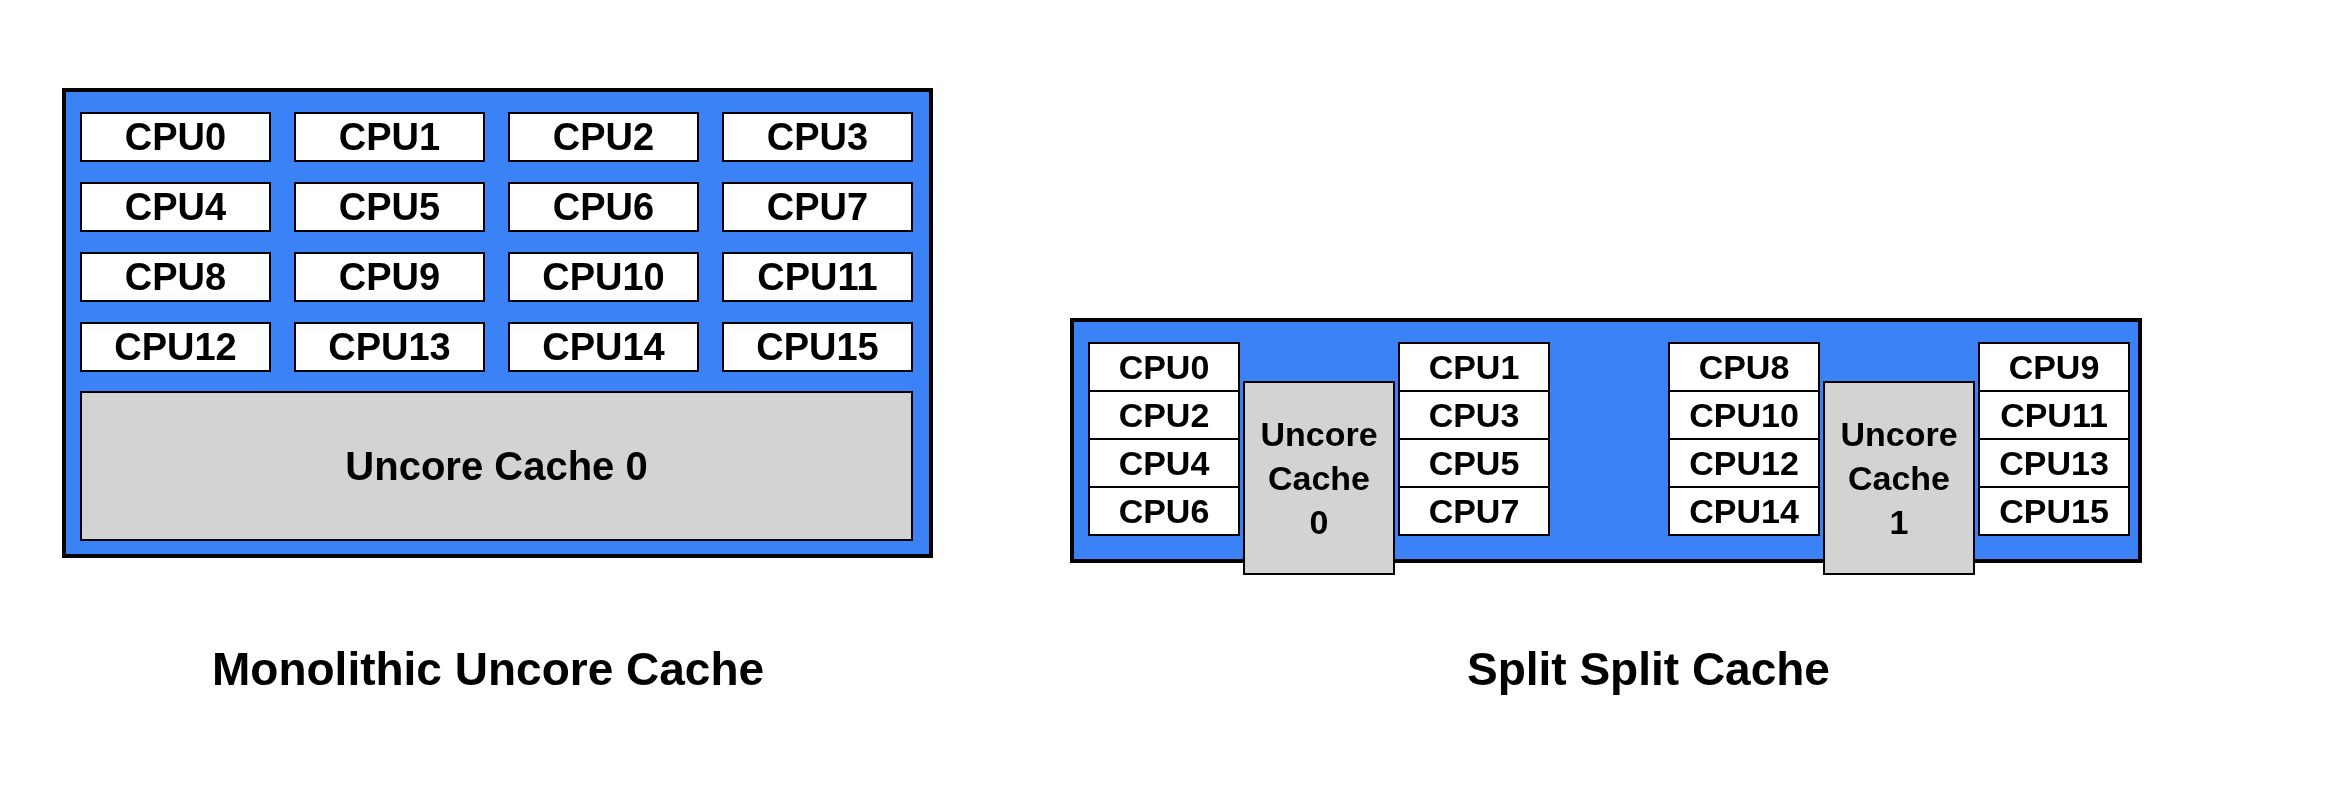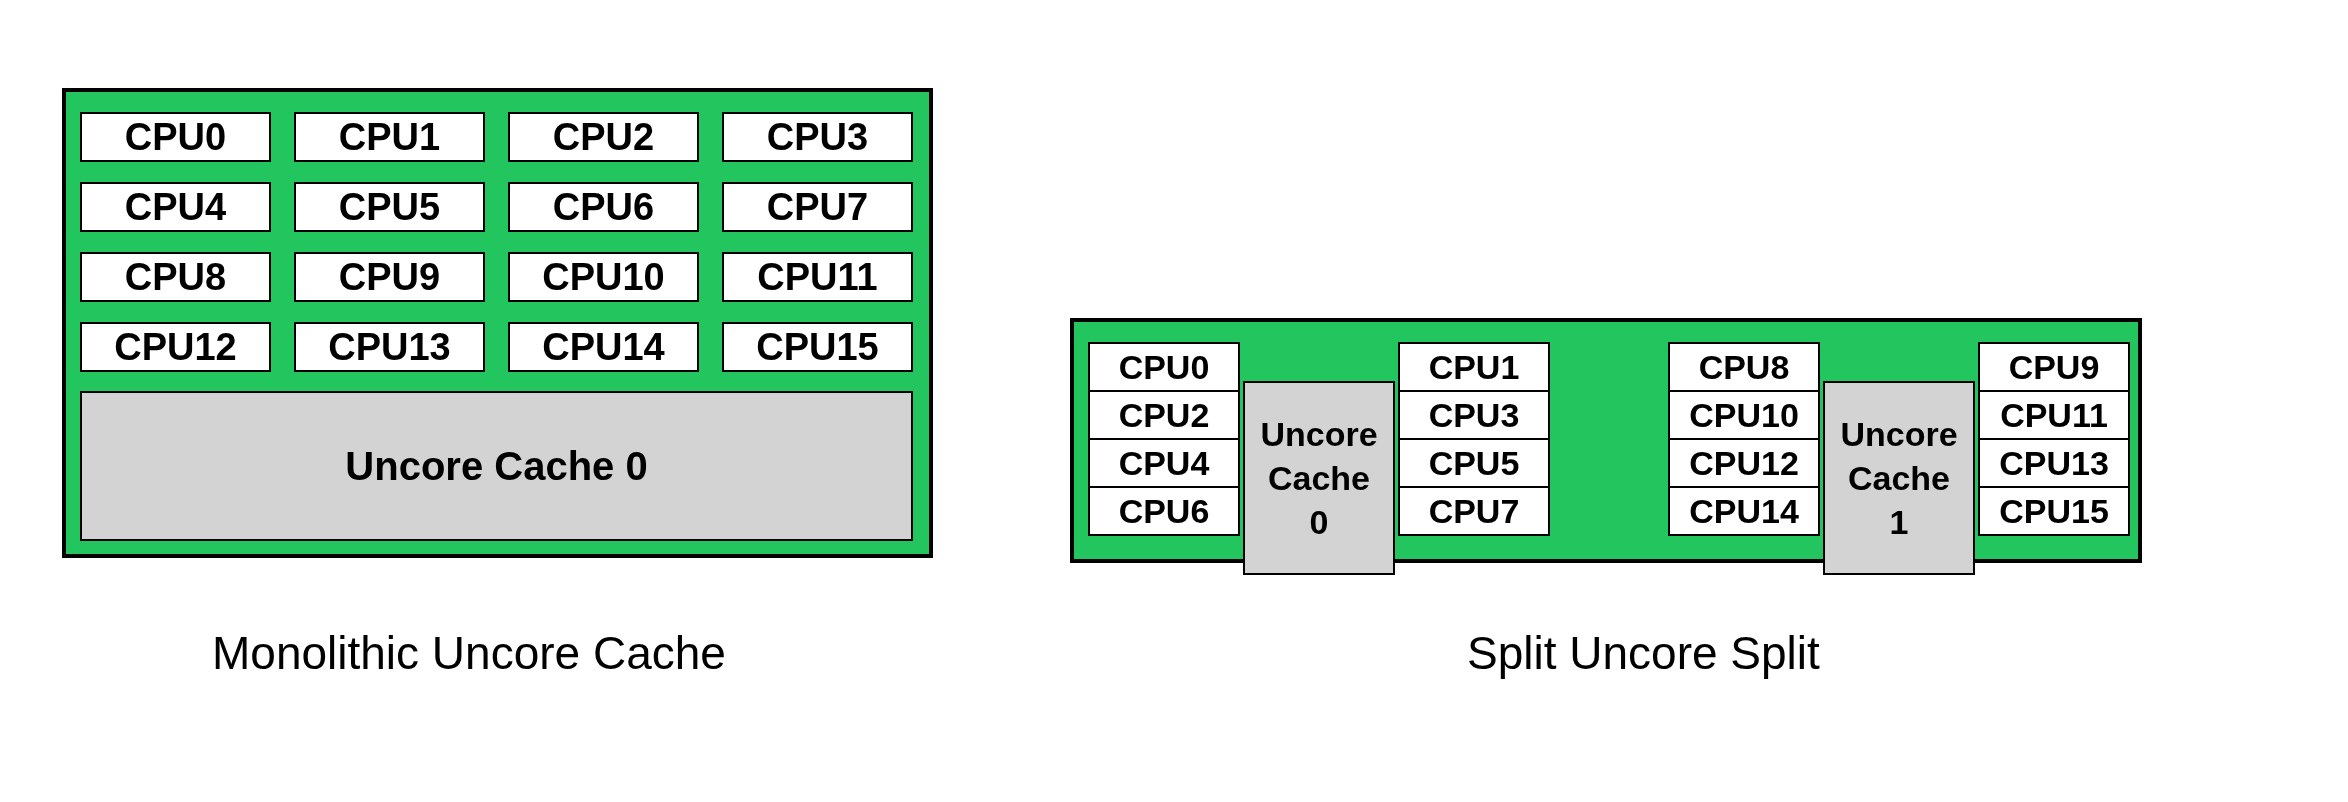--- a/index.html
+++ b/index.html
@@ -11,21 +11,21 @@
     font-family: "Liberation Sans", sans-serif;
     font-weight: bold;
     color: var(--text, #000000);
     overflow: hidden;
   }
 
   .outer {
     position: absolute;
     box-sizing: border-box;
     border: 4px solid var(--line, #000000);
-    background: #22c55e;
+    background: #3b82f6;
   }
   #mono-box  { left: 62px;   top: 88px;  width: 871px;  height: 470px; }
   #split-box { left: 1070px; top: 318px; width: 1072px; height: 245px; }
 
   
   #mono-grid {
     position: absolute;
     left: 14px; top: 20px;
     width: 833px;
     display: grid;
@@ -96,23 +96,23 @@
     text-align: center;
     font-size: 34px;
     line-height: 1.3;
     white-space: pre-line;
     margin-top: 39px;
   }
 
   
   .caption {
     position: absolute;
-    top: 628px;
+    top: 644px;
     font-size: 46px;
-    font-weight: normal;
+    font-weight: bold;
     white-space: nowrap;
     line-height: 1.1;
   }
   #caption-mono  { left: 212px; }
   #caption-split { left: 1467px; }
 </style>
 </head>
 <body>
 
 <div id="canvas" style="--bg: #ffffff; --line: #000000; --text: #000000; --cpu-fill: #ffffff; --cache-fill: #d3d3d3;">
@@ -172,15 +172,15 @@
 1</div>
       <div class="cpu-col">
         <div class="cell">CPU9</div>
         <div class="cell">CPU11</div>
         <div class="cell">CPU13</div>
         <div class="cell">CPU15</div>
       </div>
     </div>
 
   </div>
-  <div class="caption" id="caption-split">Split Uncore Split</div>
+  <div class="caption" id="caption-split">Split Split Cache</div>
 
 </div>
 
 </body></html>

